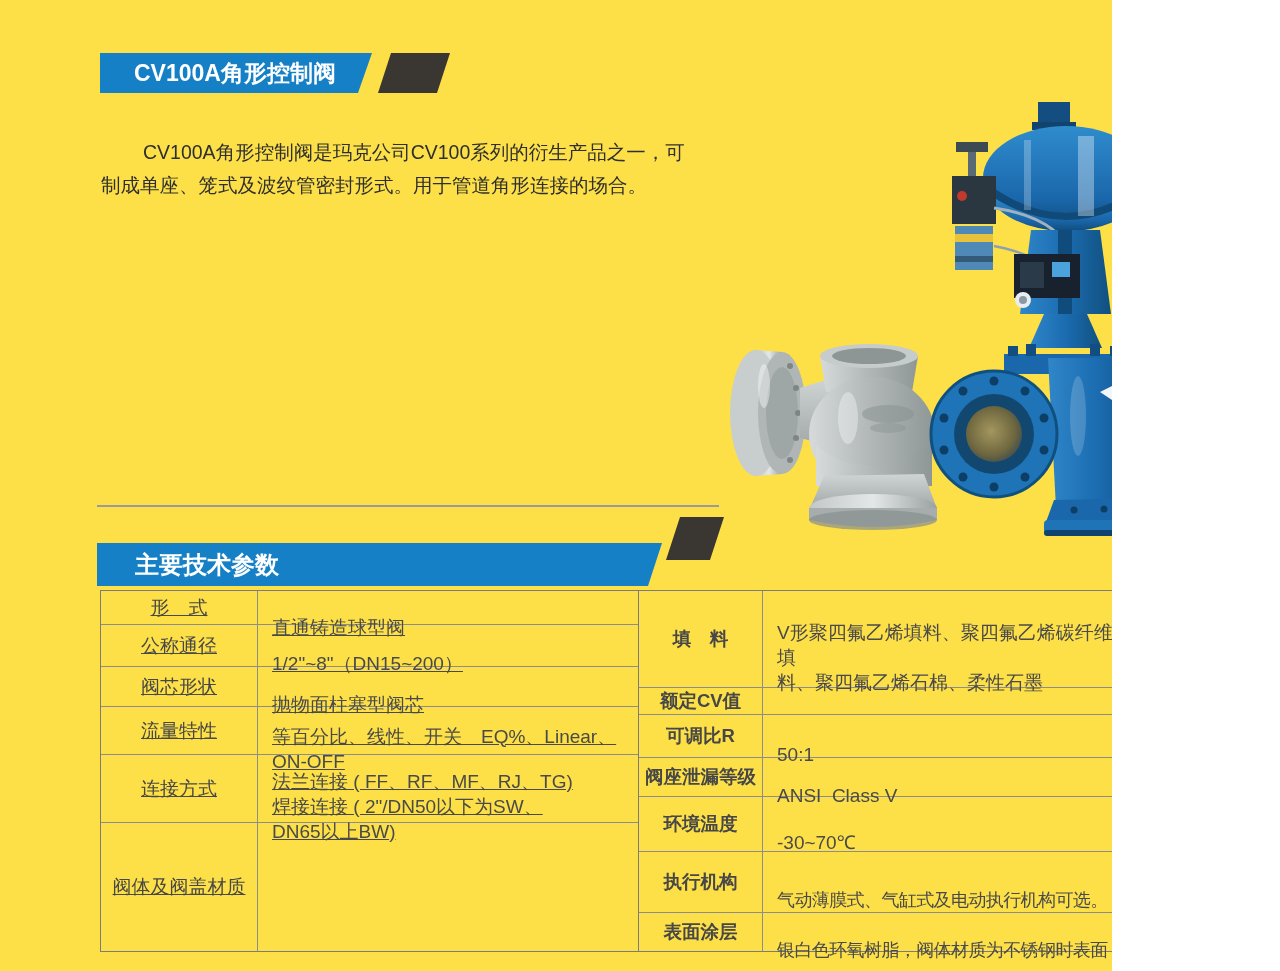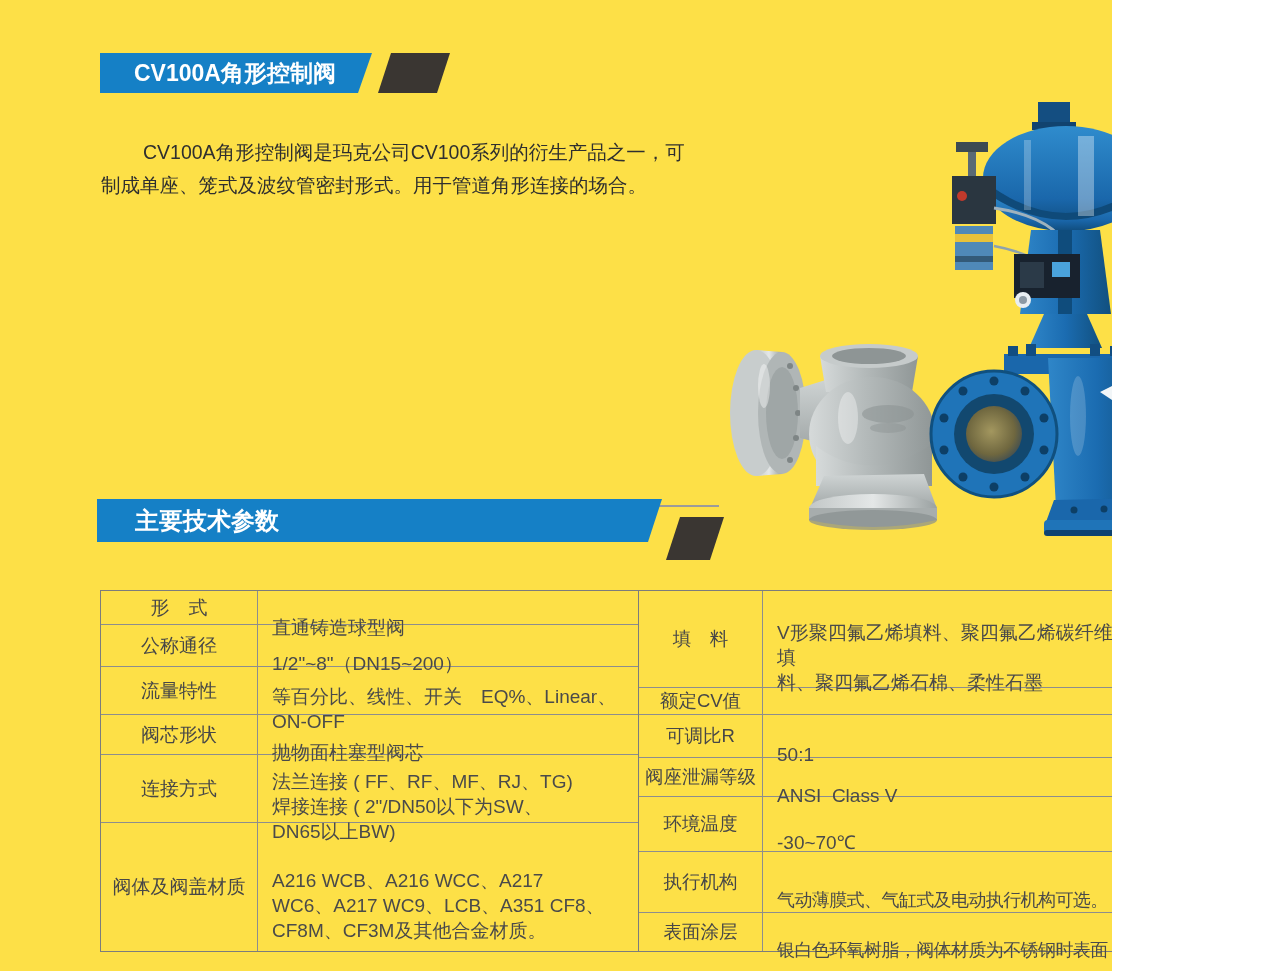--- a/index.html
+++ b/index.html
@@ -5,40 +5,40 @@
   * { margin:0; padding:0; box-sizing:border-box; }
   body { background:#ffffff; font-family:"Liberation Sans", sans-serif; }
   .page { position:relative; width:1112px; height:971px; background:#fde047; overflow:hidden; }
 
   
   .banner { position:absolute; color:#fff; font-weight:bold; font-size:23px; }
   .banner-blue { background:#1580c6; clip-path:polygon(0 0, 100% 0, calc(100% - 14px) 100%, 0 100%); }
   .banner-dark { position:absolute; background:#3a3632; clip-path:polygon(13px 0, 100% 0, calc(100% - 13px) 100%, 0 100%); }
   #banner1 { left:100px; top:53px; width:272px; height:40px; line-height:40px; padding-left:34px; }
   #banner1-dark { left:378px; top:53px; width:72px; height:40px; }
-  #banner2 { left:97px; top:499px; width:565px; height:43px; line-height:43px; padding-left:38px; font-size:24px; }
+  #banner2 { left:97px; top:543px; width:565px; height:43px; line-height:43px; padding-left:38px; font-size:24px; }
   #banner2-dark { left:666px; top:517px; width:58px; height:43px; clip-path:polygon(14px 0, 100% 0, calc(100% - 14px) 100%, 0 100%); }
   .rule { position:absolute; left:97px; top:505px; width:622px; height:2px; background:#9b9b9b; }
 
   
   .intro { position:absolute; left:93px; top:136px; width:648px; font-size:19.5px; line-height:33px; color:#2f2f2f;margin-left:8px; }
   .intro .l1 { padding-left:42px; }
 
   
   .spec { position:absolute; left:100px; top:590px; width:1030px; height:362px;
           border:1px solid #7c7c7c; display:flex; font-size:19px; color:#4a4a4a; }
   .half { display:flex; flex-direction:column; }
-  .half.left  { width:538px; border-right:1px solid #7c7c7c; }
+  .half.left  { width:538px; border-right:1px solid #7c7c7c;text-decoration:underline; }
   .half.right { flex:1; }
   .trow { display:flex; border-bottom:1px solid #8d8d8d; }
   .trow:last-child { border-bottom:none; flex:1; }
   .tlabel { display:flex; align-items:center; justify-content:center; text-align:center;
             border-right:1px solid #8d8d8d; color:#474747; white-space:pre-wrap; line-height:22px; }
   .half.left  .tlabel { width:157px; }
-  .half.right .tlabel { width:124px; font-size:18.5px; }
+  .half.right .tlabel { width:124px; font-size:18.5px;font-weight:bold; }
   .tval { flex:1; display:flex; align-items:center; padding-left:14px; padding-right:4px;
           white-space:pre-wrap; line-height:25px;margin-top:36px; }
   .tight .tval { font-size:18px; letter-spacing:-0.6px; white-space:pre; line-height:24px; }
 
   
   .photo { position:absolute; }
   #gray-valve { left:720px; top:326px; width:242px; height:216px; }
   #blue-valve { left:928px; top:96px; width:232px; height:462px; }
 </style>
 </head>
@@ -201,40 +201,37 @@
   <div class="spec">
     <div class="half left">
       <div class="trow" style="height:34px">
         <div class="tlabel">形　式</div>
         <div class="tval">直通铸造球型阀</div>
       </div>
       <div class="trow" style="height:42px">
         <div class="tlabel">公称通径</div>
         <div class="tval">1/2"~8"（DN15~200）</div>
       </div>
+      <div class="trow" style="height:40px">
+        <div class="tlabel">阀芯形状</div>
+        <div class="tval">抛物面柱塞型阀芯</div>
+      </div>
       <div class="trow" style="height:48px">
         <div class="tlabel">流量特性</div>
         <div class="tval">等百分比、线性、开关　EQ%、Linear、
 ON-OFF</div>
-      </div>
-      <div class="trow" style="height:40px">
-        <div class="tlabel">阀芯形状</div>
-        <div class="tval">抛物面柱塞型阀芯</div>
       </div>
       <div class="trow" style="height:68px">
         <div class="tlabel">连接方式</div>
         <div class="tval">法兰连接 ( FF、RF、MF、RJ、TG)
 焊接连接 ( 2"/DN50以下为SW、
 DN65以上BW)</div>
       </div>
       <div class="trow">
         <div class="tlabel">阀体及阀盖材质</div>
-        <div class="tval">A216 WCB、A216 WCC、A217
-WC6、A217 WC9、LCB、A351 CF8、
-CF8M、CF3M及其他合金材质。</div>
       </div>
     </div>
     <div class="half right">
       <div class="trow" style="height:97px">
         <div class="tlabel">填　料</div>
         <div class="tval">V形聚四氟乙烯填料、聚四氟乙烯碳纤维填
 料、聚四氟乙烯石棉、柔性石墨</div>
       </div>
       <div class="trow" style="height:42px">
         <div class="tlabel">额定CV值</div>

